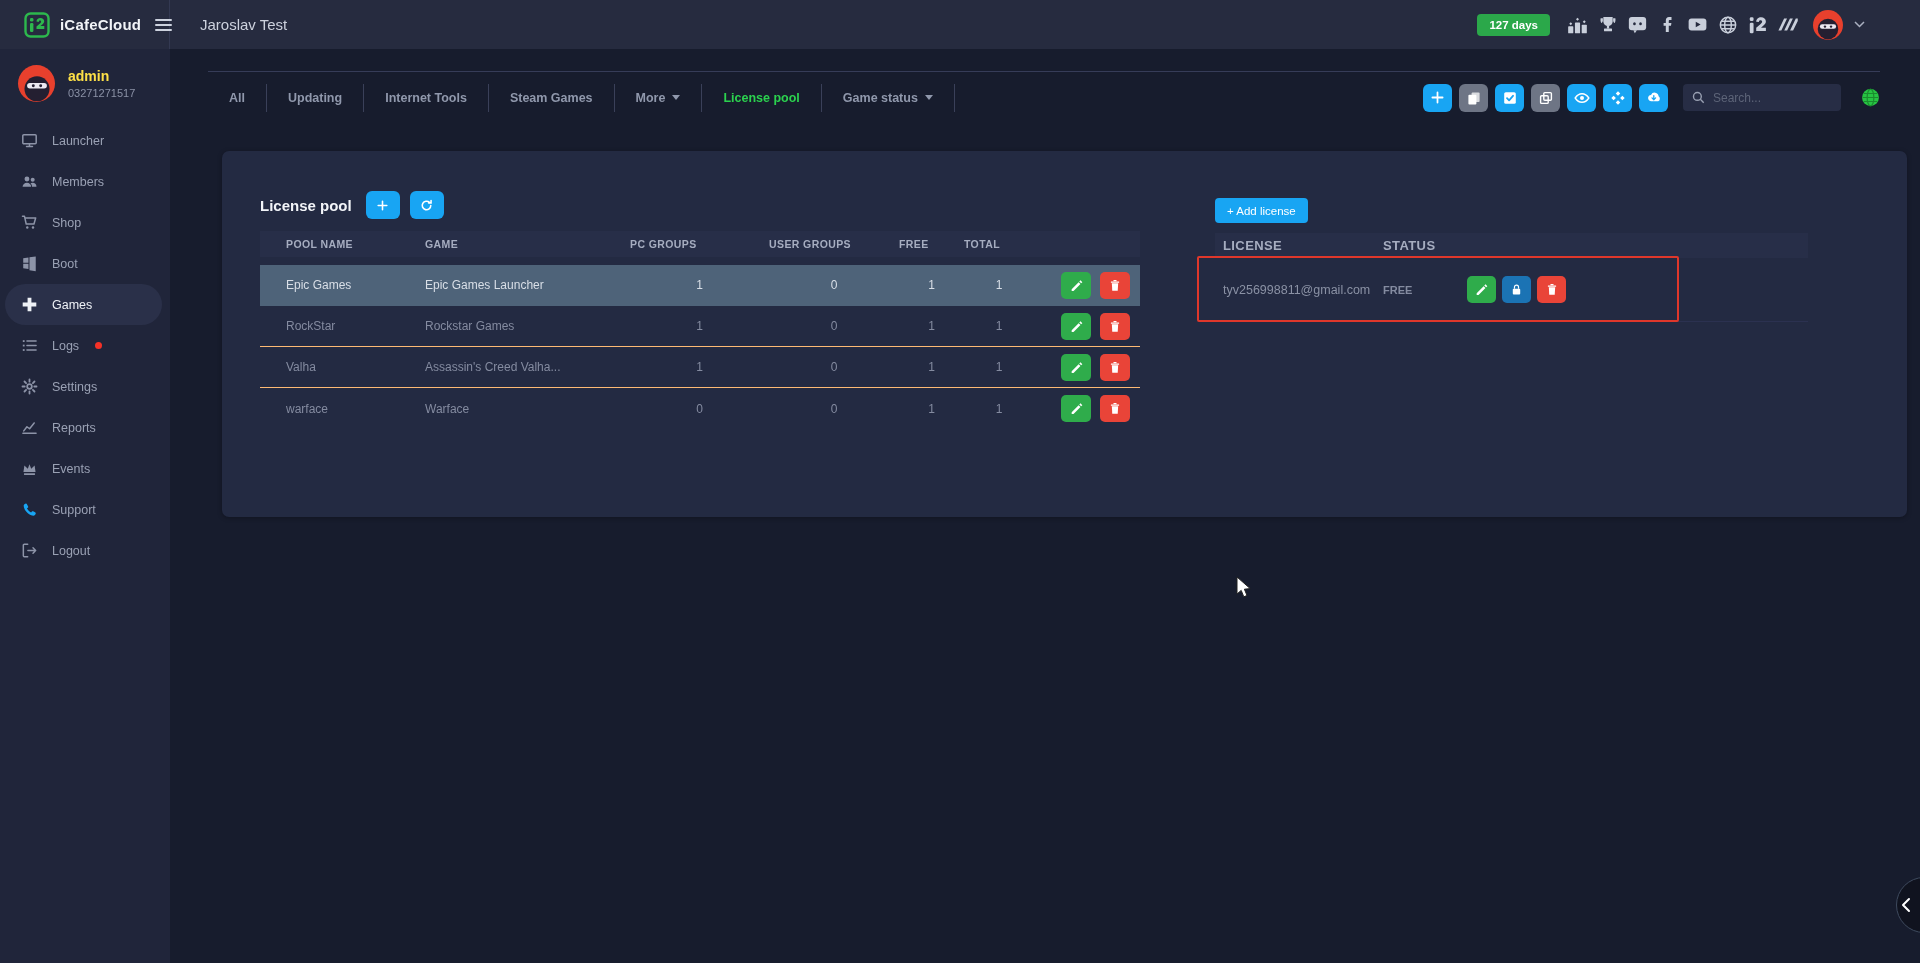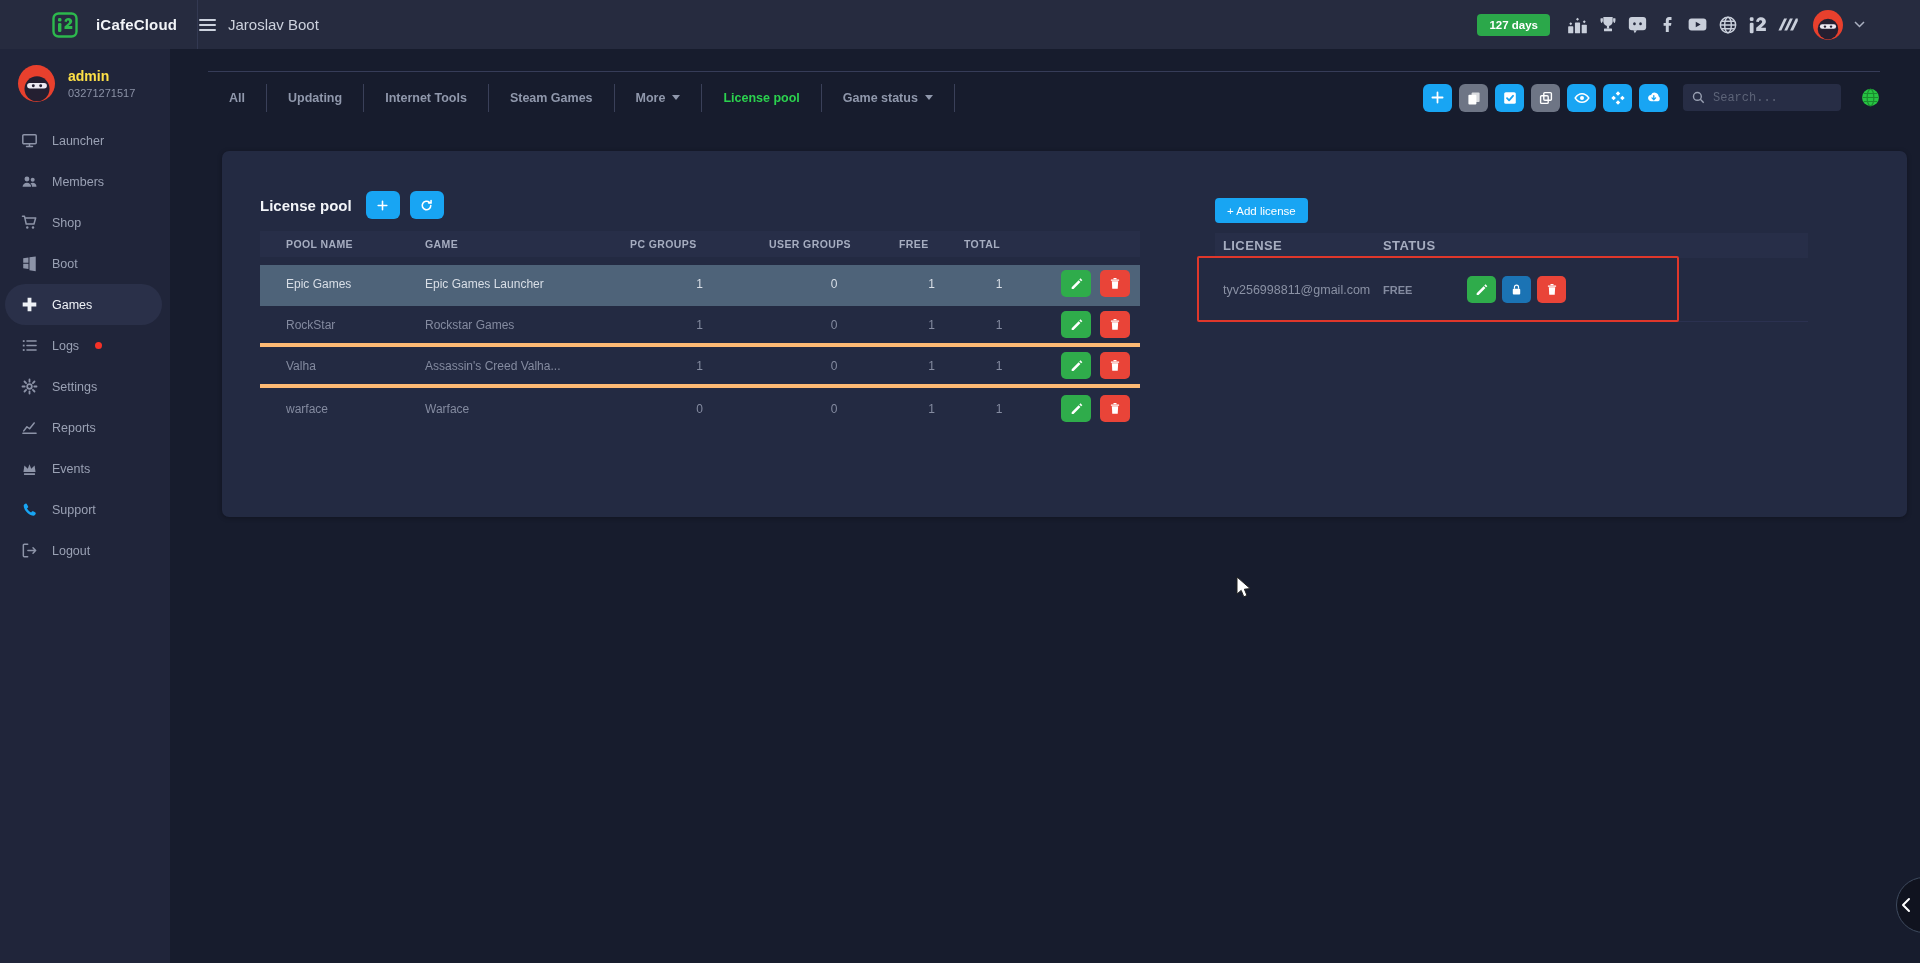--- a/index.html
+++ b/index.html
@@ -11,21 +11,21 @@
   }
   svg { display:block; }
 
   
   .header {
     position:absolute; top:0; left:0; width:1920px; height:49px;
     background:#262b3f; display:flex; align-items:center; z-index:5;
   }
   .brand-area {
     width:170px; height:100%; display:flex; align-items:center;
-    padding-left:24px; gap:18px; border-right:1px solid #333952; background:#262b3f;margin-left:28px;
+    padding-left:24px; gap:10px; border-right:1px solid #333952; background:#262b3f;
   }
   .brand-name { color:#f2f4f8; font-size:15px; font-weight:bold; letter-spacing:.2px; }
   .menu-toggle { background:none; border:none; cursor:pointer; margin-left:4px; display:flex; flex-direction:column; gap:3px; }
   .menu-toggle i { display:block; width:17px; height:2px; background:#cdd3df; border-radius:1px; }
   .page-title { margin-left:30px; color:#ccd1dd; font-size:15px; }
   .header-right { margin-left:auto; margin-right:55px; display:flex; align-items:center; gap:9px; }
   .days-badge {
     background:#2ba84a; color:#fff; font-size:11.5px; font-weight:bold;
     padding:5px 12px; border-radius:4px; margin-right:8px; white-space:nowrap;
   }
@@ -79,42 +79,42 @@
     width:29px; height:28px; border:none; border-radius:6px; cursor:pointer;
     display:flex; align-items:center; justify-content:center; background:#18a5f3;
   }
   .sq-btn.gray { background:#6e7585; }
   .search-box {
     width:158px; height:27px; background:#272d45; border-radius:4px;
     display:flex; align-items:center; gap:8px; padding:0 9px; margin-left:8px;
   }
   .search-box input {
     background:transparent; border:none; outline:none; width:110px;
-    color:#c4b5fd; font-size:12px; font-family:Liberation Mono, monospace;
+    color:#c4b5fd; font-size:12px; font-family:Liberation Sans, sans-serif;
   }
   .search-box input::placeholder { color:#5d6478; }
   .globe-green { margin-left:13px; cursor:pointer; }
 
   
   .card {
     position:absolute; left:52px; top:102px; width:1685px; height:366px;
     background:#232a42; border-radius:7px; box-shadow:0 1px 5px rgba(0,0,0,.3);
   }
   .pool-header { position:absolute; left:38px; top:40px; display:flex; align-items:center; gap:10px; }
   .pool-title { color:#f2f4f8; font-size:15px; font-weight:bold; margin-right:4px; }
   .mini-btn {
     width:34px; height:28px; border:none; border-radius:6px; background:#18a5f3;
     display:flex; align-items:center; justify-content:center; cursor:pointer;
   }
 
   .pool-table { position:absolute; left:38px; top:80px; width:880px; }
   .thead { display:flex; background:#272e48; height:26px; align-items:center;
     font-size:10.5px; font-weight:bold; letter-spacing:.4px; color:#a6adc0; }
   .tbody { margin-top:8px; }
-  .trow { display:flex; align-items:center; height:41px; border-bottom:4px solid #fdba74; font-size:12px; color:#848ba0; }
+  .trow { display:flex; align-items:center; height:41px; border-bottom:1px solid #fdba74; font-size:12px; color:#848ba0; }
   .trow:last-child { border-bottom:none; }
   .trow.selected { background:#4e6379; color:#d9dfe7; border-bottom-color:#4e6379; }
   .c-pool  { width:165px; padding-left:26px; }
   .c-game  { width:205px; }
   .c-pc    { width:139px; }
   .c-user  { width:130px; }
   .c-free  { width:65px; }
   .c-total { width:70px; }
   .c-act   { flex:1; display:flex; justify-content:flex-end; gap:9px; padding-right:10px; }
   .thead .c-pc, .thead .c-user, .thead .c-free, .thead .c-total { text-align:left; }
@@ -169,21 +169,21 @@
         <path d="M12.5 9.5c0-2 1.7-3.5 3.9-3.5 2.2 0 3.8 1.4 3.8 3.3 0 1.4-.9 2.4-2.2 3.5l-1.6 1.3h3.9V17h-7.8v-2.6l3.5-3c.8-.7 1.1-1.1 1.1-1.7 0-.7-.5-1.1-1.1-1.1-.7 0-1.2.5-1.2 1.3z" fill="#2db84d"></path>
       </svg>
     </span>
     <span class="brand-name">iCafeCloud</span>
     <button class="menu-toggle">
         <i></i>
         <i></i>
         <i></i>
       </button>
   </div>
-  <div class="page-title">Jaroslav Boot</div>
+  <div class="page-title">Jaroslav Test</div>
   <div class="header-right">
     <span class="days-badge">127 days</span>
     <span class="hicon">
       <svg width="21" height="21" viewBox="0 0 18 18" fill="#c9cfdb">
         <rect x="1" y="10.6" width="4.4" height="6" rx=".6"></rect>
           <rect x="6.8" y="7.2" width="4.4" height="9.4" rx=".6"></rect>
           <rect x="12.6" y="9.2" width="4.4" height="7.4" rx=".6"></rect>
         <rect x="2.3" y="7.4" width="1.8" height="1.8" transform="rotate(45 3.2 8.3)"></rect>
         <rect x="8.1" y="3.6" width="1.8" height="1.8" transform="rotate(45 9 4.5)"></rect>
         <rect x="13.9" y="5.8" width="1.8" height="1.8" transform="rotate(45 14.8 6.7)"></rect>

